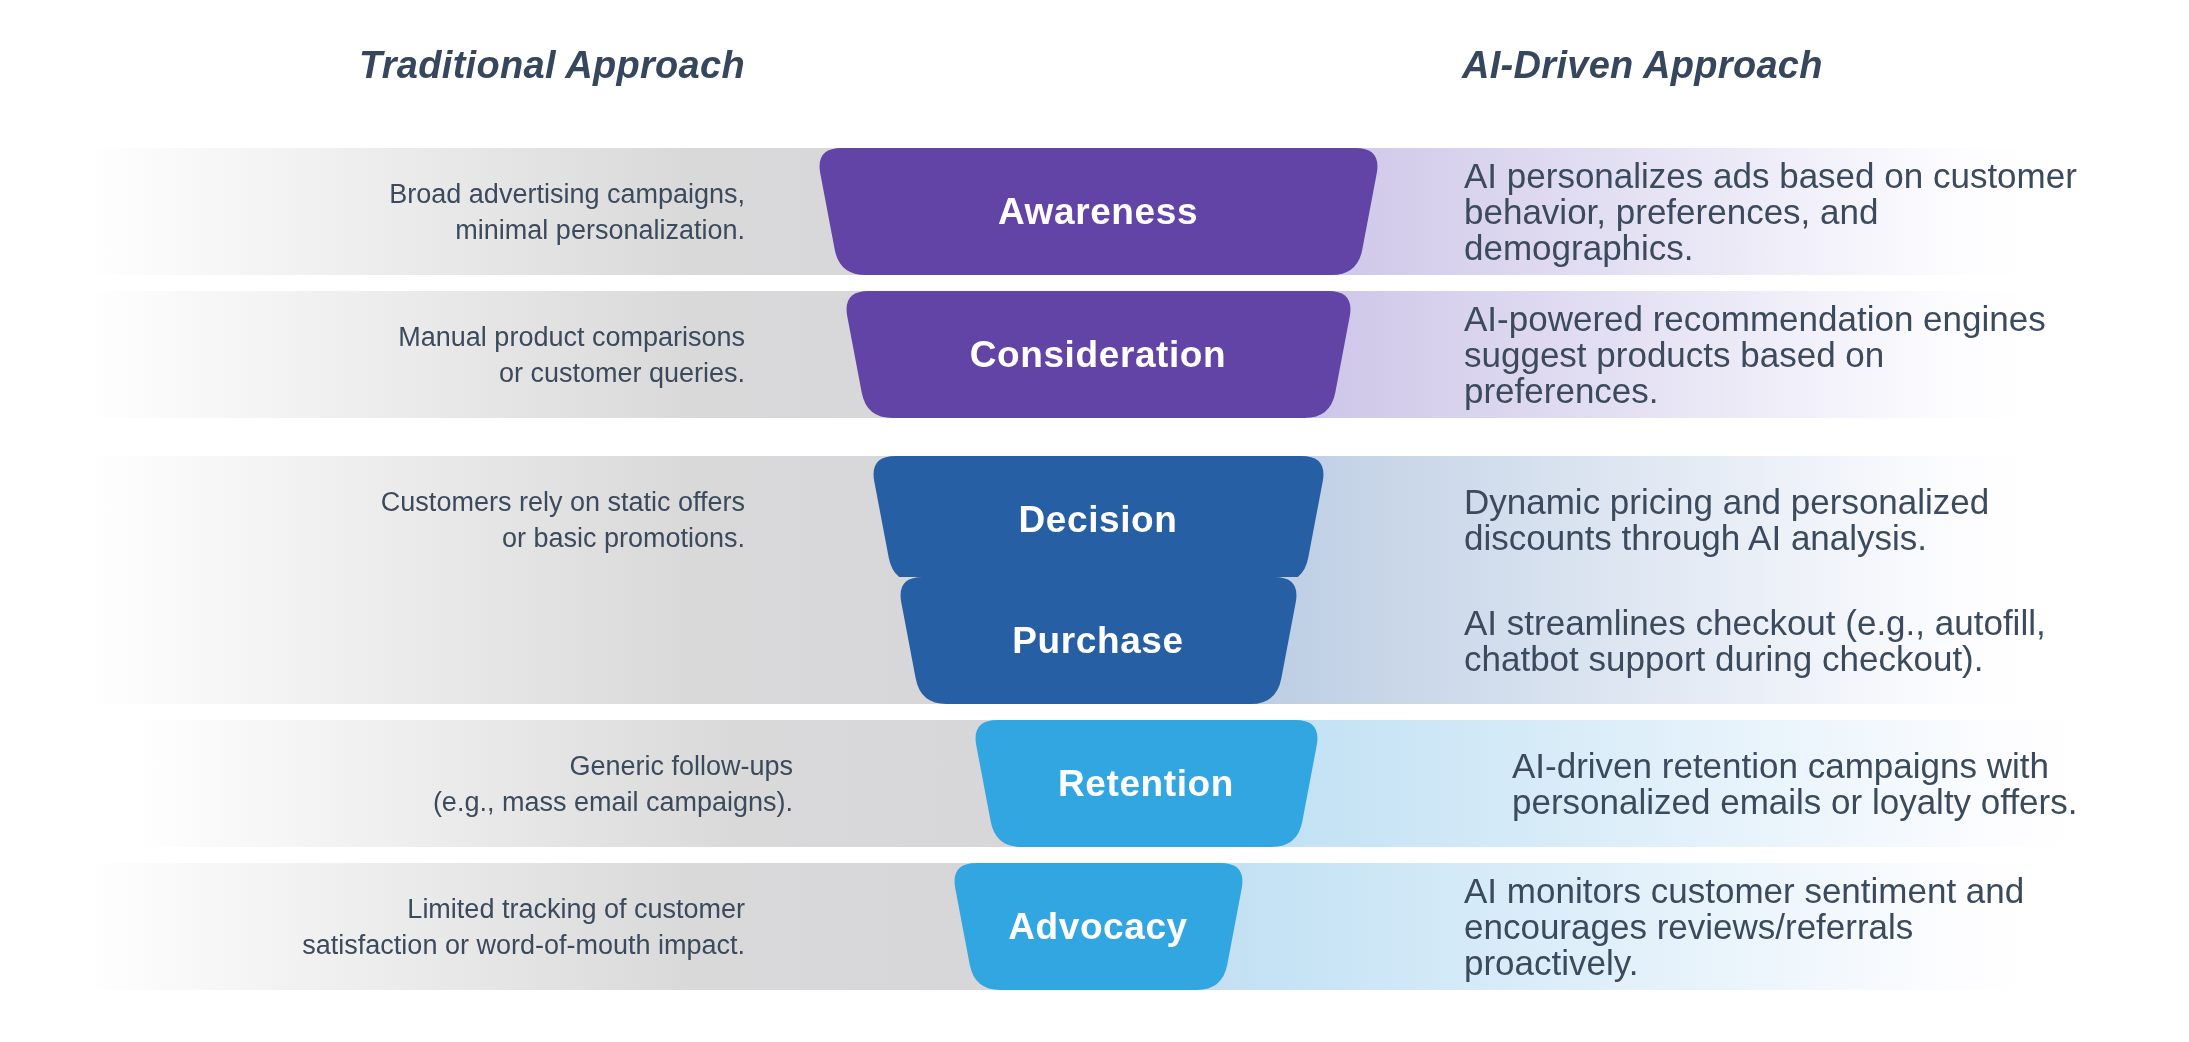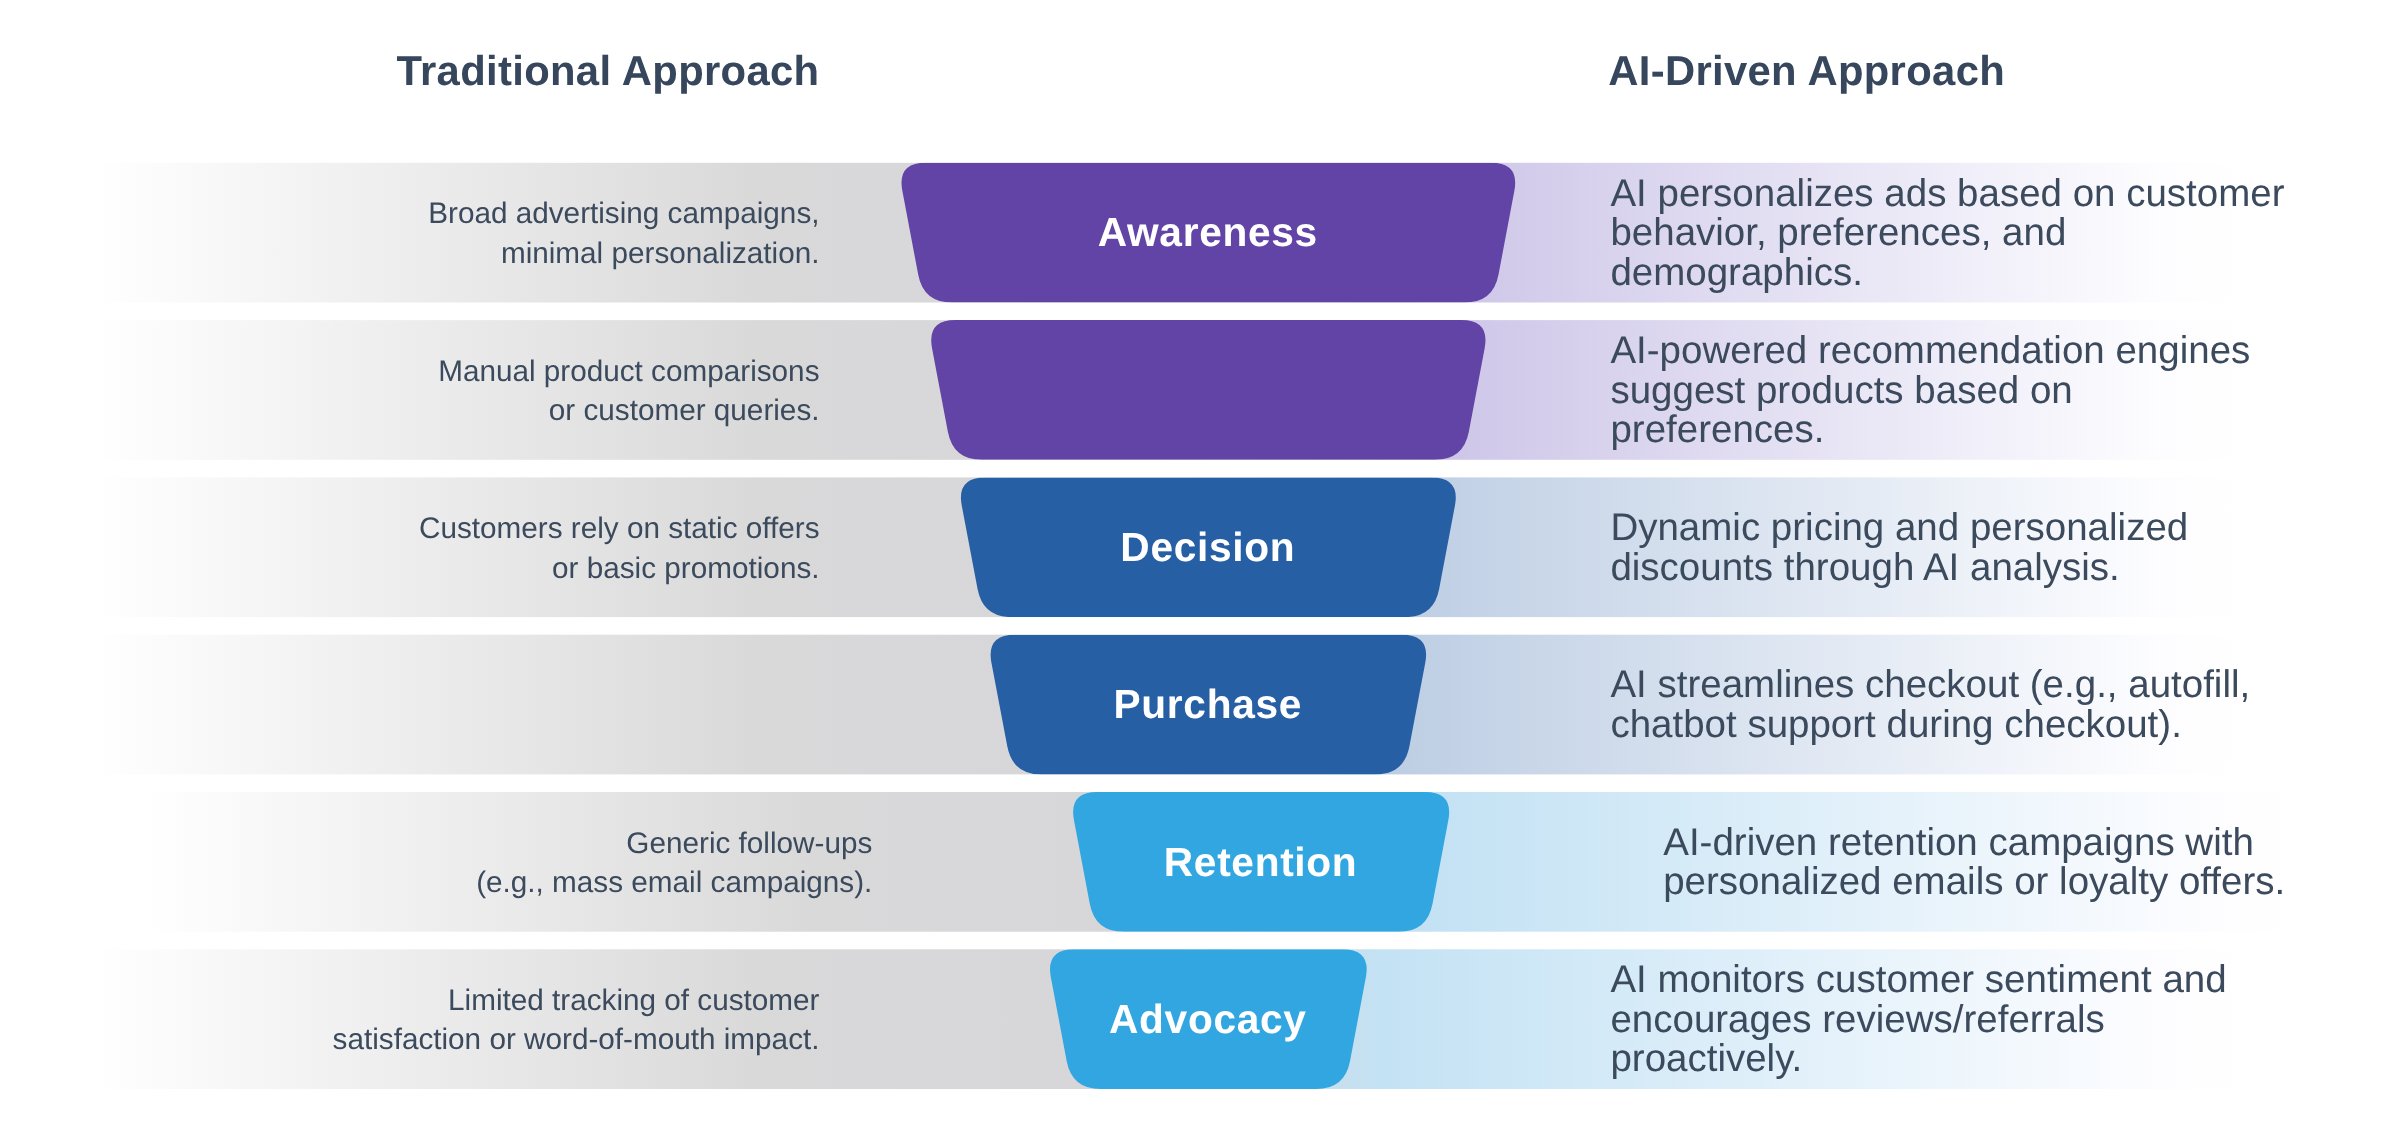--- a/index.html
+++ b/index.html
@@ -1,19 +1,19 @@
 <!DOCTYPE html>
 <html><head>
 <meta charset="utf-8">
 <style>
   html,body{margin:0;padding:0;background:#ffffff;}
   body{font-family:"Liberation Sans", sans-serif;}
   .canvas{position:relative;width:2189px;height:1042px;background:#ffffff;overflow:hidden;}
 
-  .hdr{position:absolute;top:44px;font-size:38px;font-weight:bold;color:#36465C;letter-spacing:.3px;}
+  .hdr{position:absolute;top:44px;font-size:38px;font-weight:bold;color:#36465C;letter-spacing:.3px;font-style:italic;}
   .hdr-left{left:145px;width:600px;text-align:right;}
   .hdr-right{left:1462px;width:600px;text-align:left;}
 
   .row{position:absolute;left:0;width:1891px;height:127px;}
   .band{position:absolute;left:85px;top:0;width:2019px;height:127px;}
   .shape{position:absolute;left:0;top:0;display:block;}
   .ltext{position:absolute;left:160px;top:0;width:585px;height:127px;
          display:flex;align-items:center;justify-content:flex-end;
          text-align:right;font-size:27px;line-height:36px;color:#3B4A5C;white-space:pre-line;}
   .rtext{position:absolute;left:1464px;top:0;width:620px;height:127px;
@@ -41,24 +41,25 @@
     <div class="rtext">AI personalizes ads based on customer
 behavior, preferences, and demographics.</div>
   </div>
       <div class="row" style="top: 291px;">
     <div class="band" style="background: linear-gradient(90deg, rgb(255, 255, 255) 0%, rgb(217, 217, 218) 30%, rgb(214, 213, 217) 48%, rgb(201, 193, 230) 58%, rgb(253, 253, 255) 93%, rgb(255, 255, 255) 97%);"></div>
     <svg class="shape" width="2189" height="127" viewBox="0 0 2189 127">
           <path d="M 868.5 0 L 1328.5 0 Q 1354.5 0 1349.7 25.5 L 1335.3 101.5 Q 1330.5 127 1304.5 127 L 892.5 127 Q 866.5 127 861.7 101.5 L 847.3 25.5 Q 842.5 0 868.5 0 Z" fill="#6144A5"></path>
         </svg>
     <div class="ltext">Manual product comparisons
 or customer queries.</div>
+    <div class="stage">Consideration</div>
     <div class="rtext">AI-powered recommendation engines
 suggest products based on preferences.</div>
   </div>
-      <div class="row" style="top: 434px; padding-left: 44px;">
+      <div class="row" style="top: 456px; padding-left: 44px;">
     <div class="band" style="background: linear-gradient(90deg, rgb(255, 255, 255) 0%, rgb(217, 217, 218) 30%, rgb(214, 213, 217) 48%, rgb(188, 205, 227) 58%, rgb(253, 253, 255) 93%, rgb(255, 255, 255) 97%);"></div>
     <svg class="shape" width="2189" height="127" viewBox="0 0 2189 127">
           <path d="M 895.5 0 L 1301.5 0 Q 1327.5 0 1322.7 25.5 L 1308.3 101.5 Q 1303.5 127 1277.5 127 L 919.5 127 Q 893.5 127 888.7 101.5 L 874.3 25.5 Q 869.5 0 895.5 0 Z" fill="#265FA4"></path>
         </svg>
     <div class="ltext">Customers rely on static offers
 or basic promotions.</div>
     <div class="stage">Decision</div>
     <div class="rtext">Dynamic pricing and personalized
 discounts through AI analysis.</div>
   </div>

